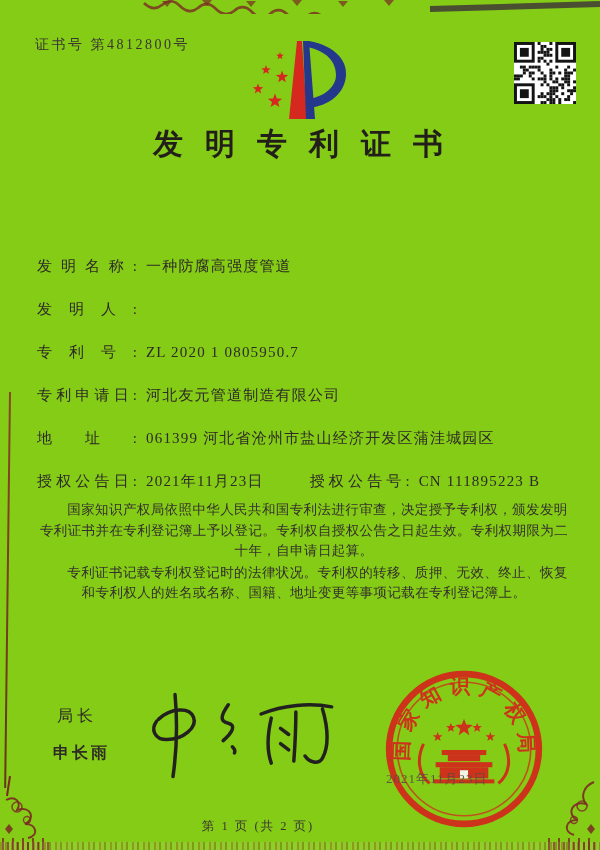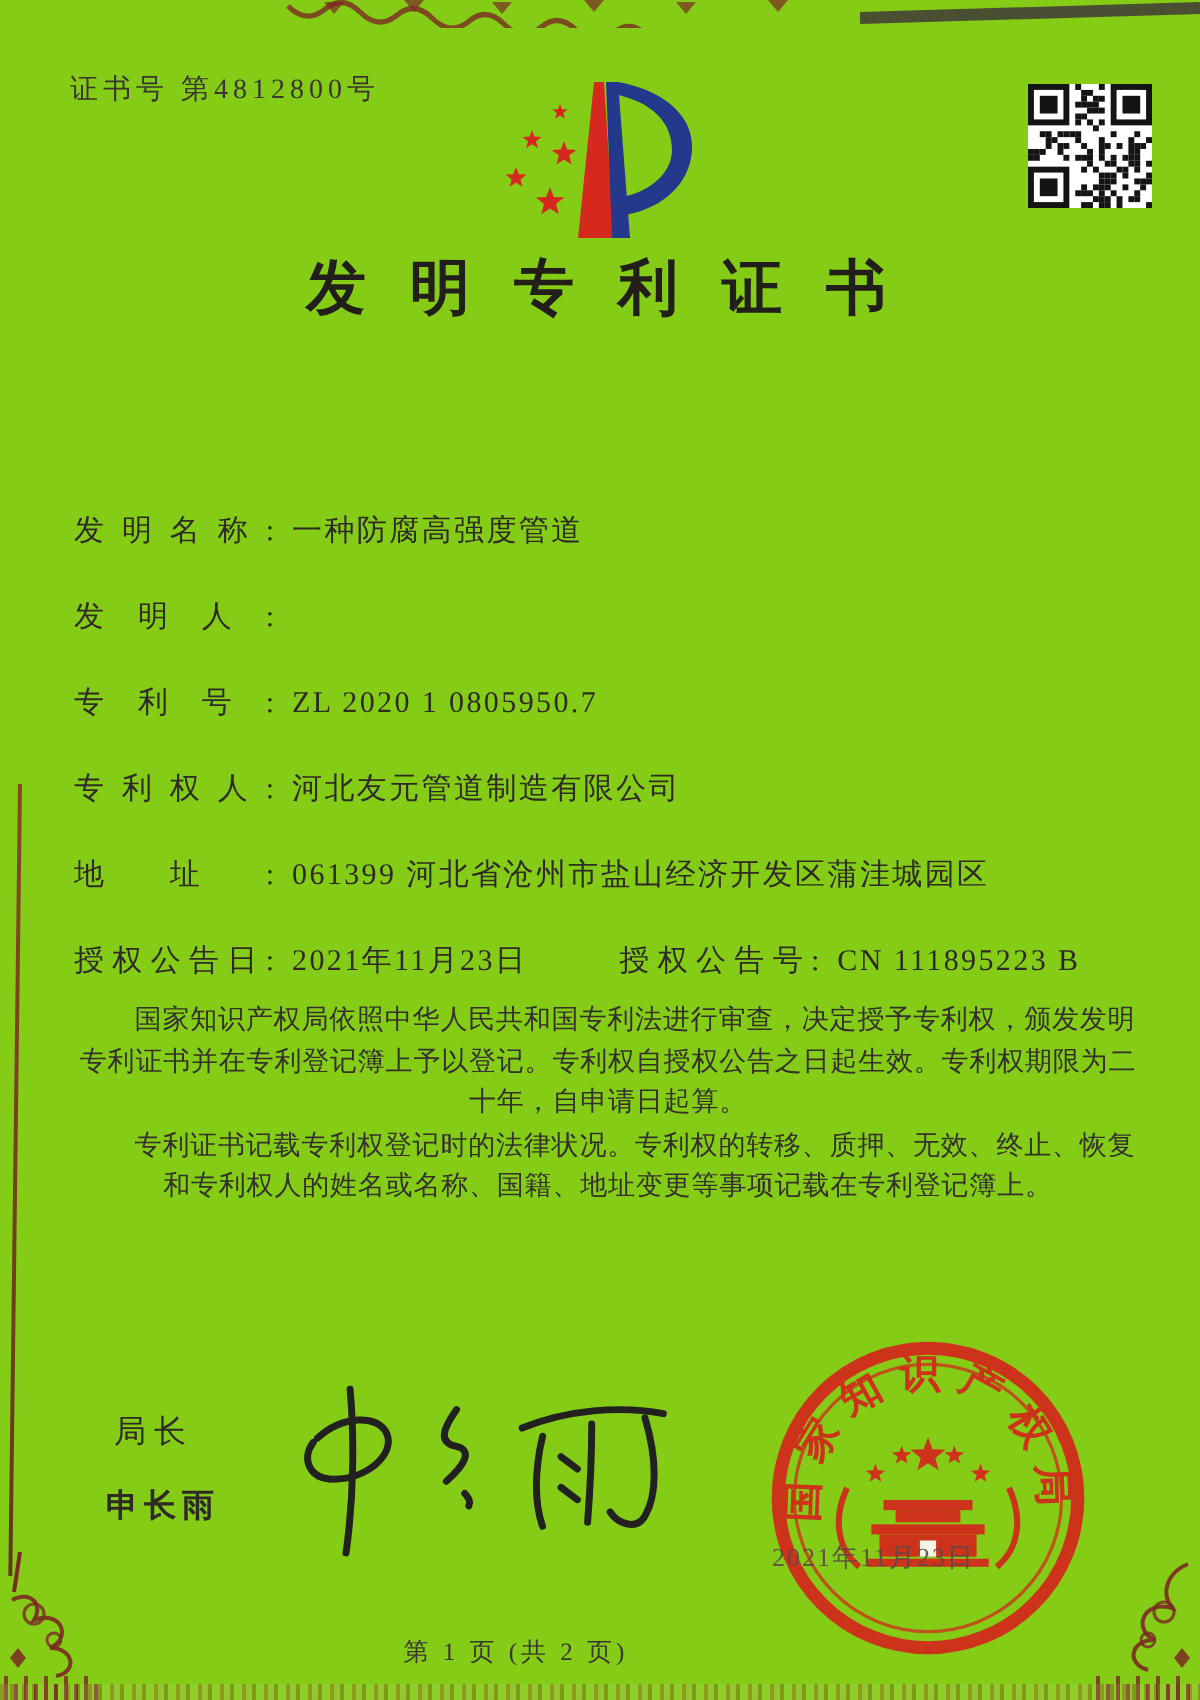--- a/index.html
+++ b/index.html
@@ -245,21 +245,21 @@
       <span class="fvalue">一种防腐高强度管道</span>
     </div>
     <div class="frow">
       <span class="flabel">发明人:</span>
     </div>
     <div class="frow">
       <span class="flabel">专利号:</span>
       <span class="fvalue">ZL 2020 1 0805950.7</span>
     </div>
     <div class="frow">
-      <span class="flabel">专利权人:</span>
+      <span class="flabel">专利申请日:</span>
       <span class="fvalue">河北友元管道制造有限公司</span>
     </div>
     <div class="frow">
       <span class="flabel">地址:</span>
       <span class="fvalue">061399 河北省沧州市盐山经济开发区蒲洼城园区</span>
     </div>
     <div class="frow double">
       <span class="flabel">授权公告日:</span>
       <span class="fvalue">2021年11月23日</span>
       <span class="pair2">

